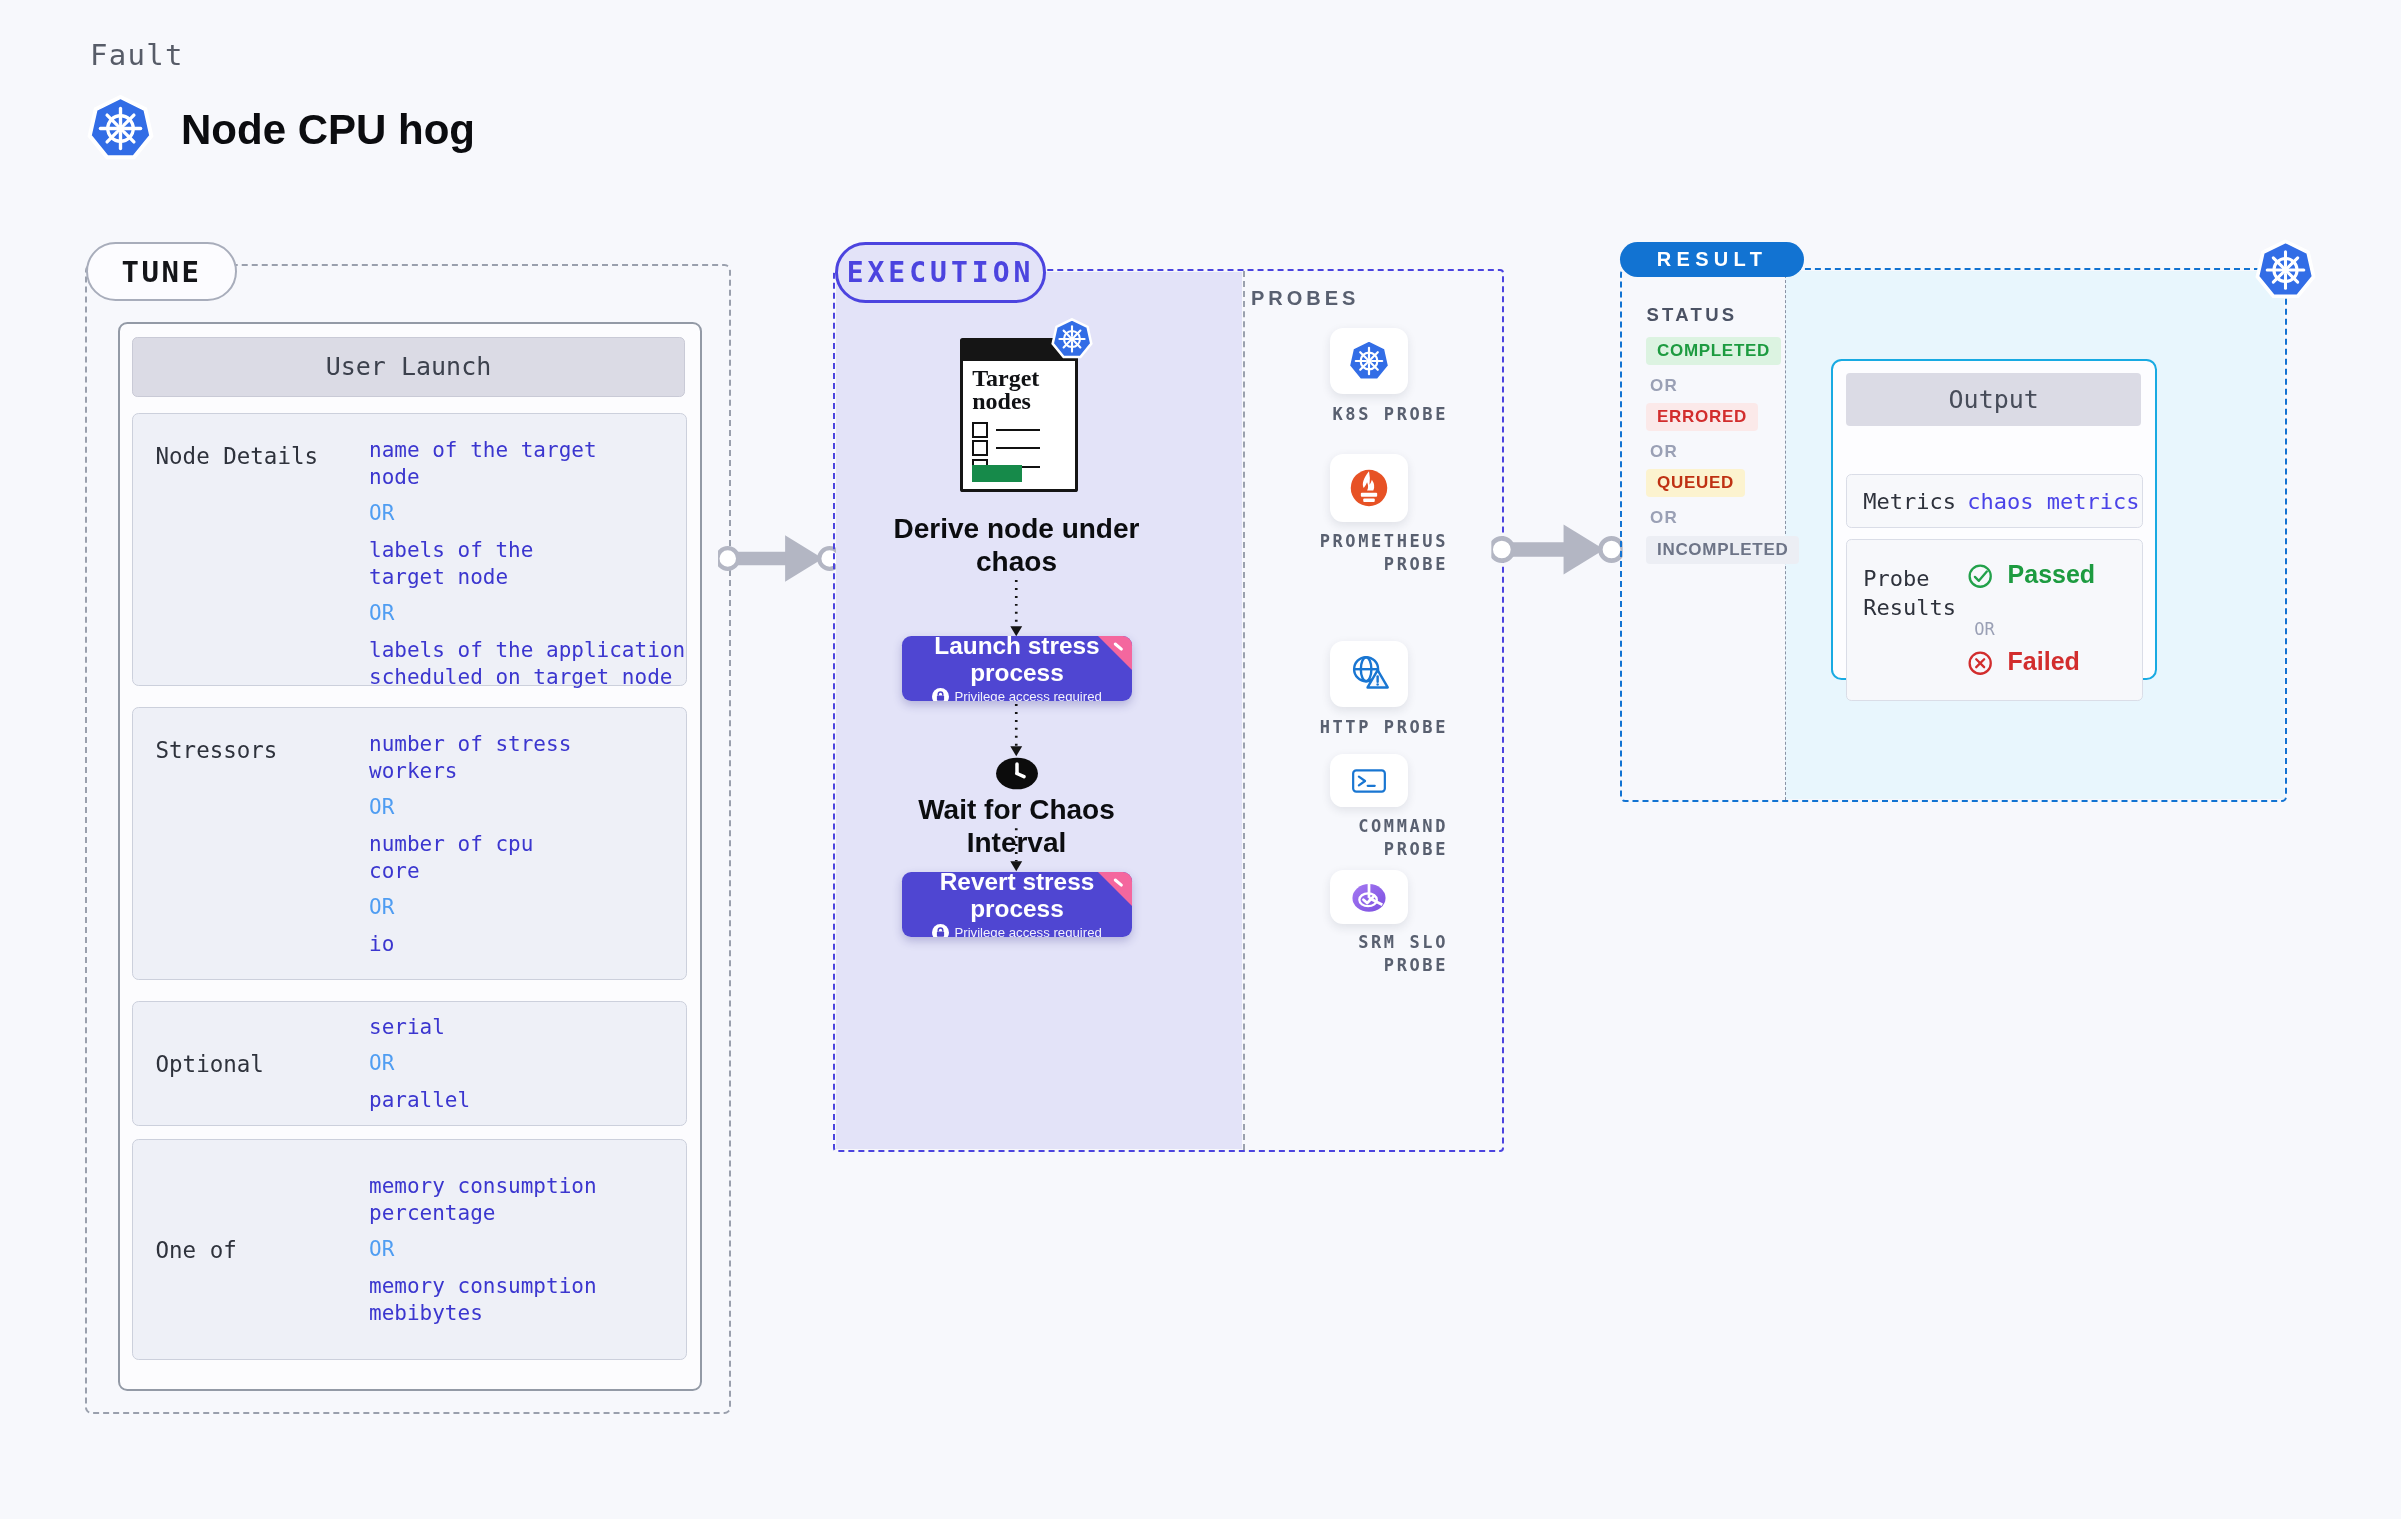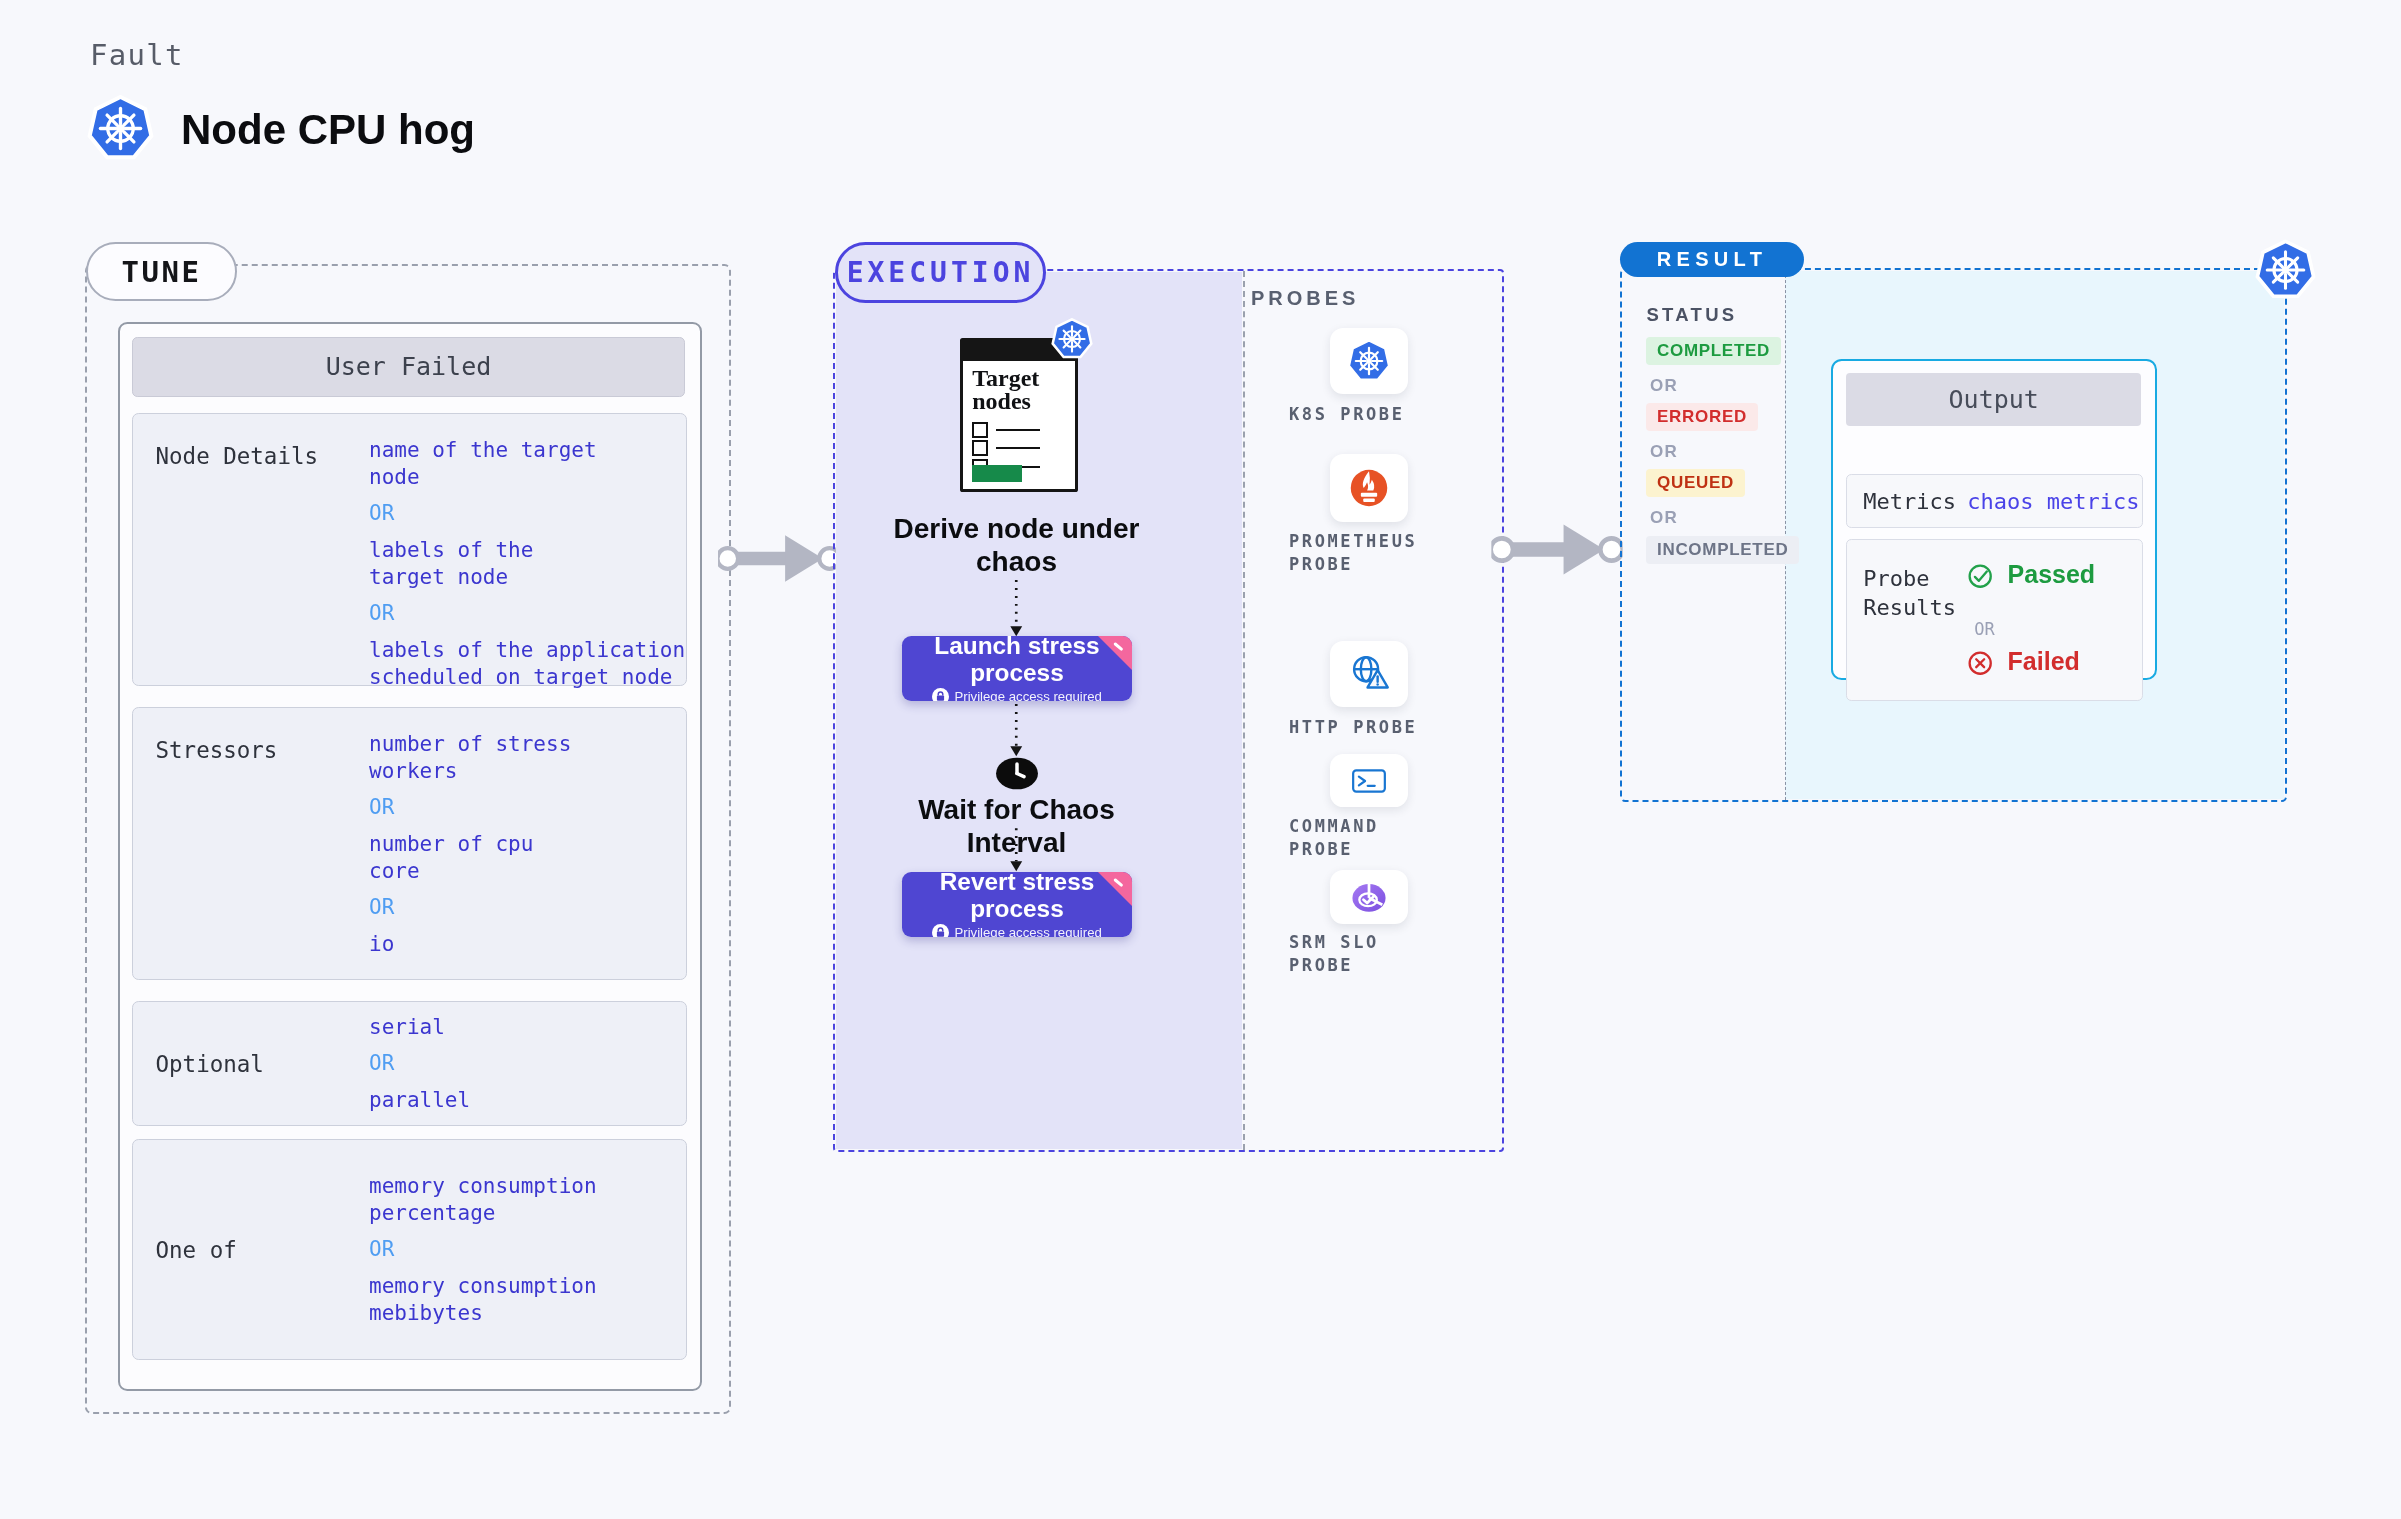--- a/index.html
+++ b/index.html
@@ -87,21 +87,21 @@
 
   
   #probes-title{left:416px;top:16px;font-weight:800;font-size:20px;letter-spacing:4px;color:#596070;}
   .probe-card{left:495px;width:78px;background:#ffffff;border-radius:13.2px;box-shadow:0 3.3px 9.2px rgba(30,35,60,.10);
               display:flex;align-items:center;justify-content:center;}
   #probe-card-0{top:57px;height:66px;}
   #probe-card-1{top:183px;height:68px;}
   #probe-card-2{top:370px;height:66px;}
   #probe-card-3{top:483px;height:53px;}
   #probe-card-4{top:599px;height:54px;}
-  .probe-label{left:454px;width:159px;text-align:left;font-weight:800;font-size:17px;letter-spacing:2.6px;
+  .probe-label{left:454px;width:159px;text-align:right;font-weight:800;font-size:17px;letter-spacing:2.6px;
                line-height:22.5px;color:#596070;white-space:pre-line;}
   #probe-label-0{top:132px;}
   #probe-label-1{top:259px;}
   #probe-label-2{top:445px;}
   #probe-label-3{top:544px;}
   #probe-label-4{top:660px;}
 
   
   #result-box{left:1620px;top:268px;width:663px;height:530px;border:2px dashed #1273d2;border-radius:5.3px;}
   #res-cyan{left:163px;top:1.3px;right:1.3px;bottom:1.3px;background:#e8f6fd;}
@@ -215,21 +215,21 @@
 <div class="abs mono" id="kicker">Fault</div>
 <svg class="abs" id="title-logo" viewBox="0 0 102 104" width="67" height="69">
     <use href="#sym-k8s"></use>
   </svg>
 <div class="abs" id="page-title">Node CPU hog</div>
 
 <div class="abs" id="tune-box"></div>
 <div class="abs pill mono" id="tune-pill">TUNE</div>
 
 <div class="abs" id="ui-card">
-  <div class="abs mono" id="ui-header">User Failed</div>
+  <div class="abs mono" id="ui-header">User Launch</div>
 
   <div class="abs ui-row" id="row-0">
     <div class="row-label mono toplbl">Node Details</div>
     <div class="row-opts topopts">
       <div class="opt mono nowrap">name of the target
 node</div>
       <div class="or-blue mono">OR</div>
       <div class="opt mono nowrap">labels of the
 target node</div>
       <div class="or-blue mono">OR</div>

